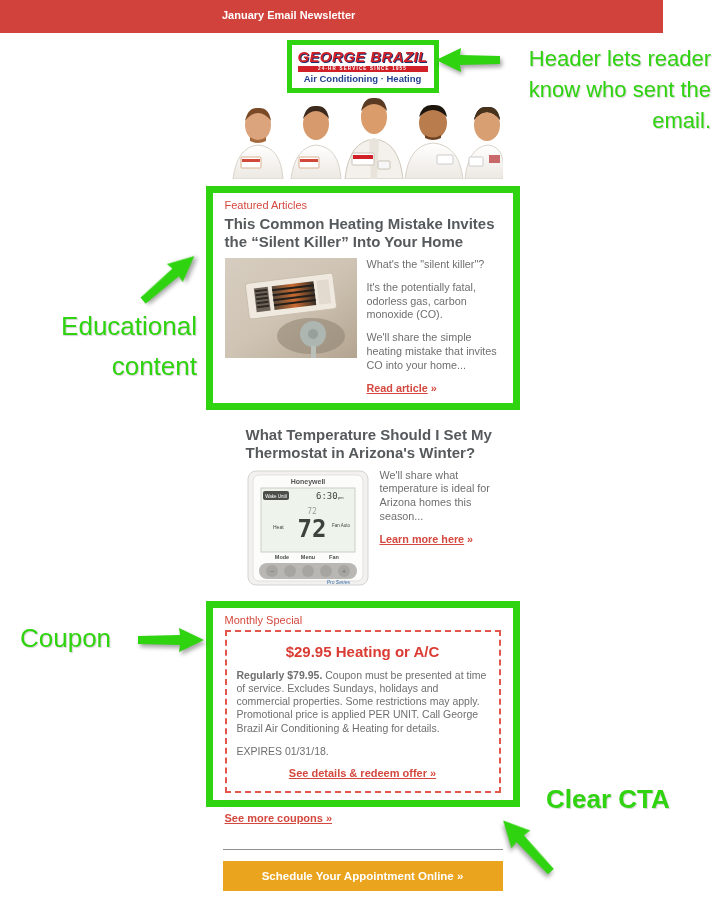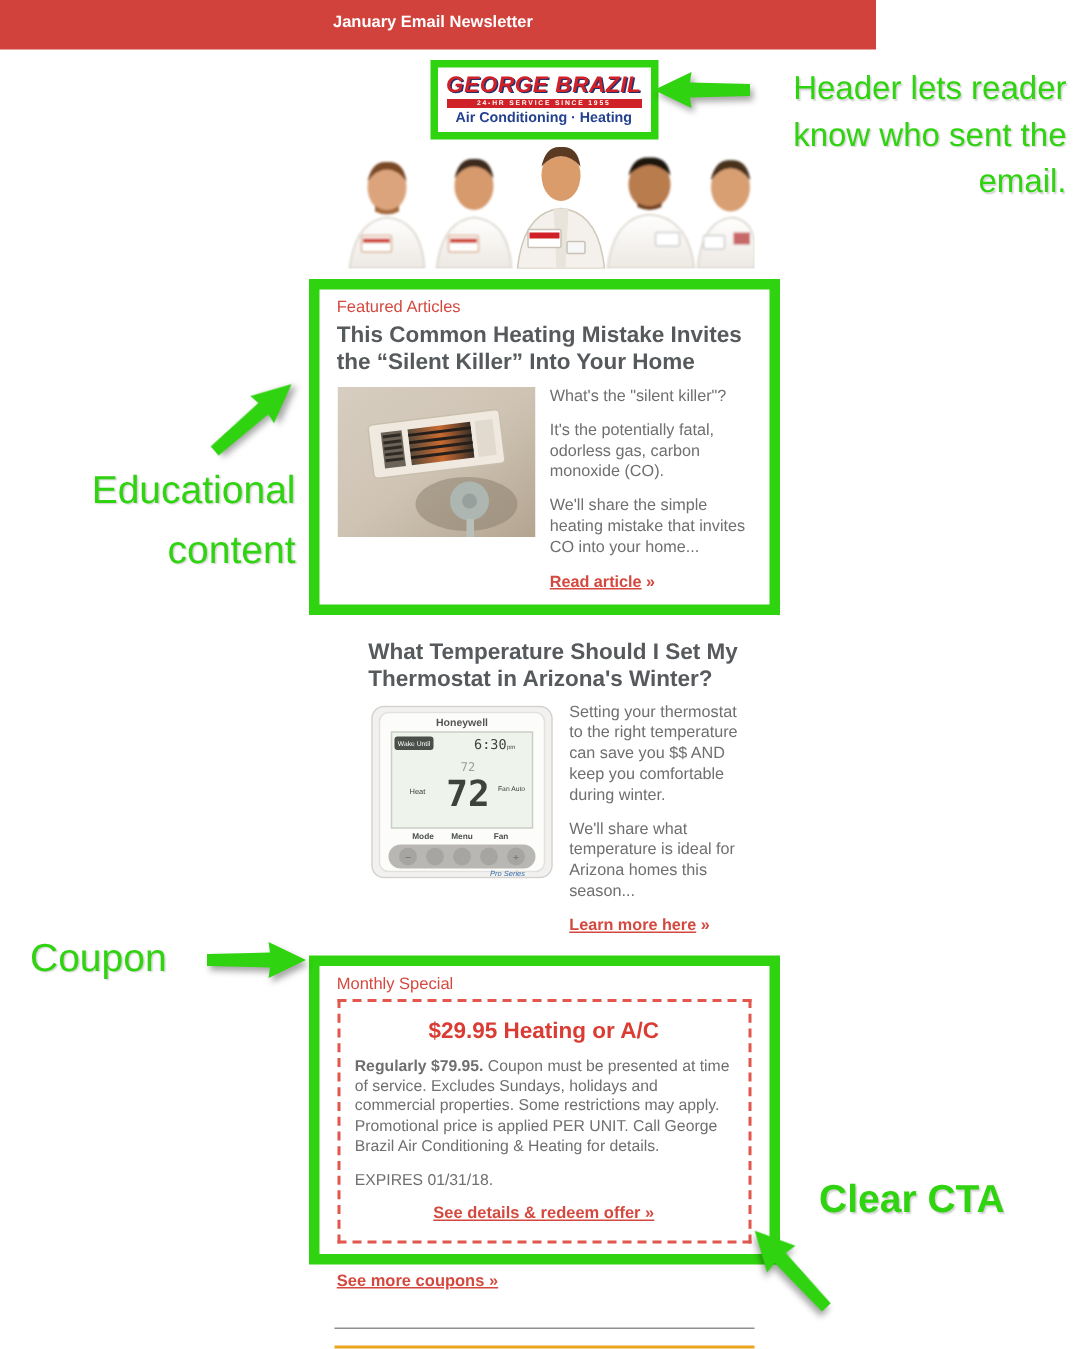--- a/index.html
+++ b/index.html
@@ -1,21 +1,21 @@
 <!DOCTYPE html>
 <html><head>
 <meta charset="utf-8">
 <style>
   * { margin:0; padding:0; box-sizing:border-box; }
   html,body { width:725px; height:899px; background:#ffffff; overflow:hidden;
               font-family:"Liberation Sans", sans-serif; }
   body { position:relative; }
 
   
-  .topbar { position:relative; width:584px; height:33px; background:#d2423c; }
+  .topbar { position:relative; width:663px; height:33px; background:#d2423c; }
   .topbar-title { position:absolute; left:222px; top:9px; color:#fff; font-size:11px; font-weight:bold; }
   .topbar-link { position:absolute; right:226px; top:5px; width:112px; text-align:center;
                  color:#fff; font-size:11px; font-weight:bold; line-height:14px;
                  text-decoration:underline; cursor:pointer;margin-top:44px; }
 
   
   .email-col { width:280px; margin:0 auto; position:relative; }
 
   
   .logo-box { width:152px; margin:7px auto 0 auto; border:5px solid #2fd30f; background:#fff;
@@ -221,21 +221,20 @@
             <circle cx="44" cy="102" r="6"></circle>
             <circle cx="62" cy="102" r="6"></circle>
             <circle cx="80" cy="102" r="6"></circle>
             <circle cx="98" cy="102" r="6"></circle>
         </g>
         <text x="26" y="105" font-size="7" fill="#706e6b" text-anchor="middle">−</text>
         <text x="98" y="105" font-size="7" fill="#706e6b" text-anchor="middle">+</text>
         <text x="104" y="115" font-size="5" font-style="italic" fill="#3a6ea8" text-anchor="end">Pro Series</text>
       </svg>
       <div class="article-text">
-        <p>Setting your thermostat to the right temperature can save you $$ AND keep you comfortable during winter.</p>
         <p>We'll share what temperature is ideal for Arizona homes this season...</p>
         <span class="red-link">Learn more here</span>
         <span class="arrow-glyph">»</span>
       </div>
     </div>
   </div>
 
   <div class="green-box" style="margin-top:12px;">
     <div class="section-label">Monthly Special</div>
     <div class="coupon-inner">

